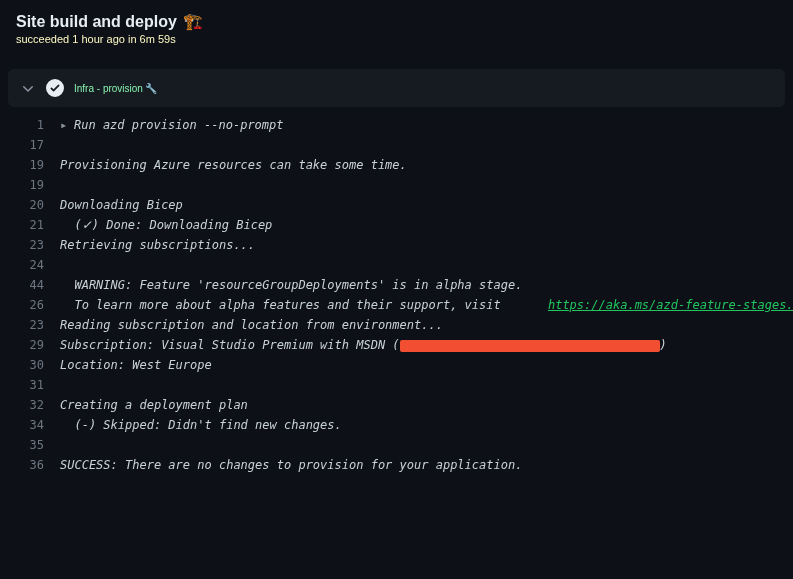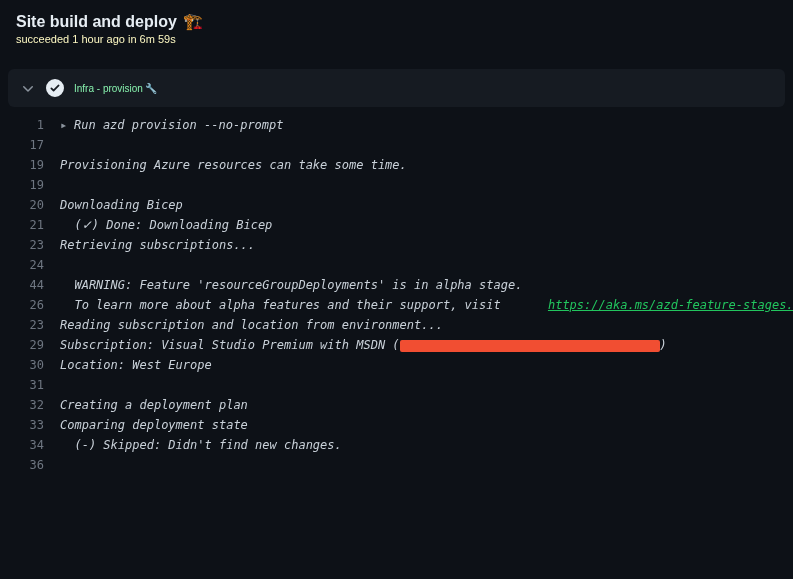--- a/index.html
+++ b/index.html
@@ -187,24 +187,25 @@
       </div>
       <div class="log-line">
         <span class="lineno">31</span>
         <span class="log-text"></span>
       </div>
       <div class="log-line">
         <span class="lineno">32</span>
         <span class="log-text">Creating a deployment plan</span>
       </div>
       <div class="log-line">
-        <span class="lineno">33</span>
-        <span class="log-text">Comparing deployment state</span>
-      </div>
-      <div class="log-line">
         <span class="lineno">34</span>
         <span class="log-text">  (-) Skipped: Didn't find new changes.</span>
       </div>
       <div class="log-line">
+        <span class="lineno">35</span>
+        <span class="log-text"></span>
+      </div>
+      <div class="log-line">
         <span class="lineno">36</span>
+        <span class="log-text">SUCCESS: There are no changes to provision for your application.</span>
       </div>
     </div>
 </div>
 
 </body></html>

